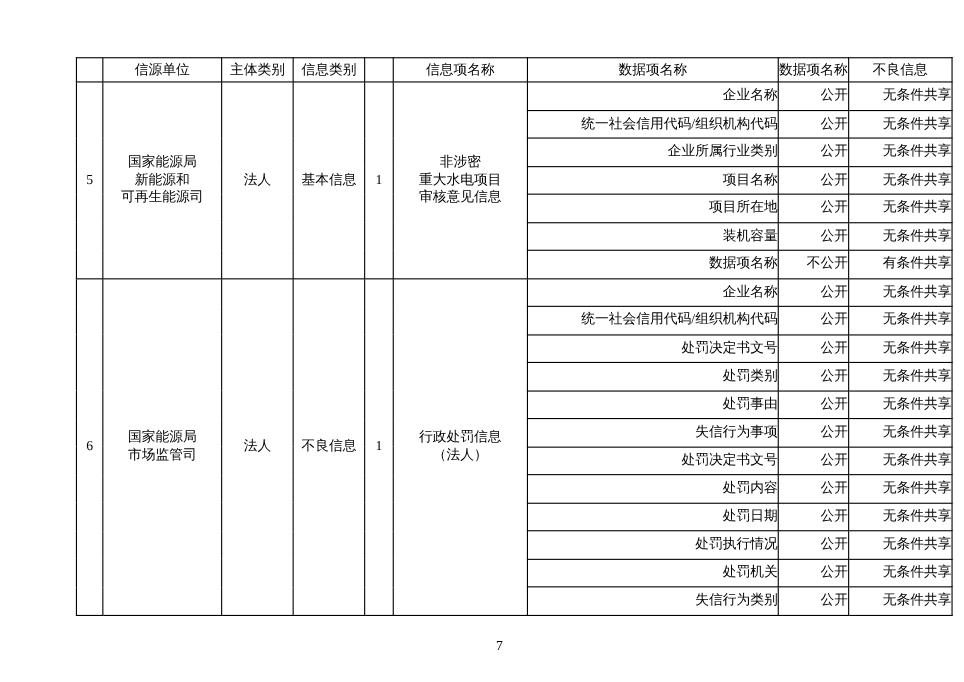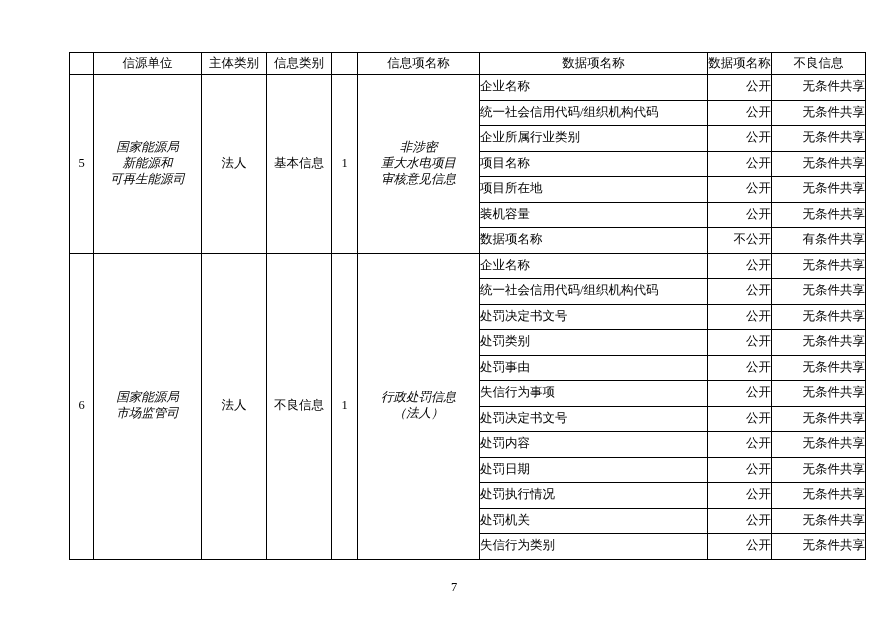--- a/index.html
+++ b/index.html
@@ -54,29 +54,28 @@
 
   thead td {
     text-align: center;
     height: 21px;
     font-size: 13px;
   }
   .cell-center {
     text-align: right;
   }
   .cell-left {
-    text-align: left;
+    text-align: right;
     padding-left: 6px;
   }
   .row-h {
     height: 25.5px;
   }
   .multiline {
     line-height: 1.45;
-    font-style: italic;
   }
   .grp-cell {
     text-align: center;
     font-size: 13px;
   }
   .pagenum {
     position: absolute;
     left: 0;
     top: 580px;
     width: 876px;

